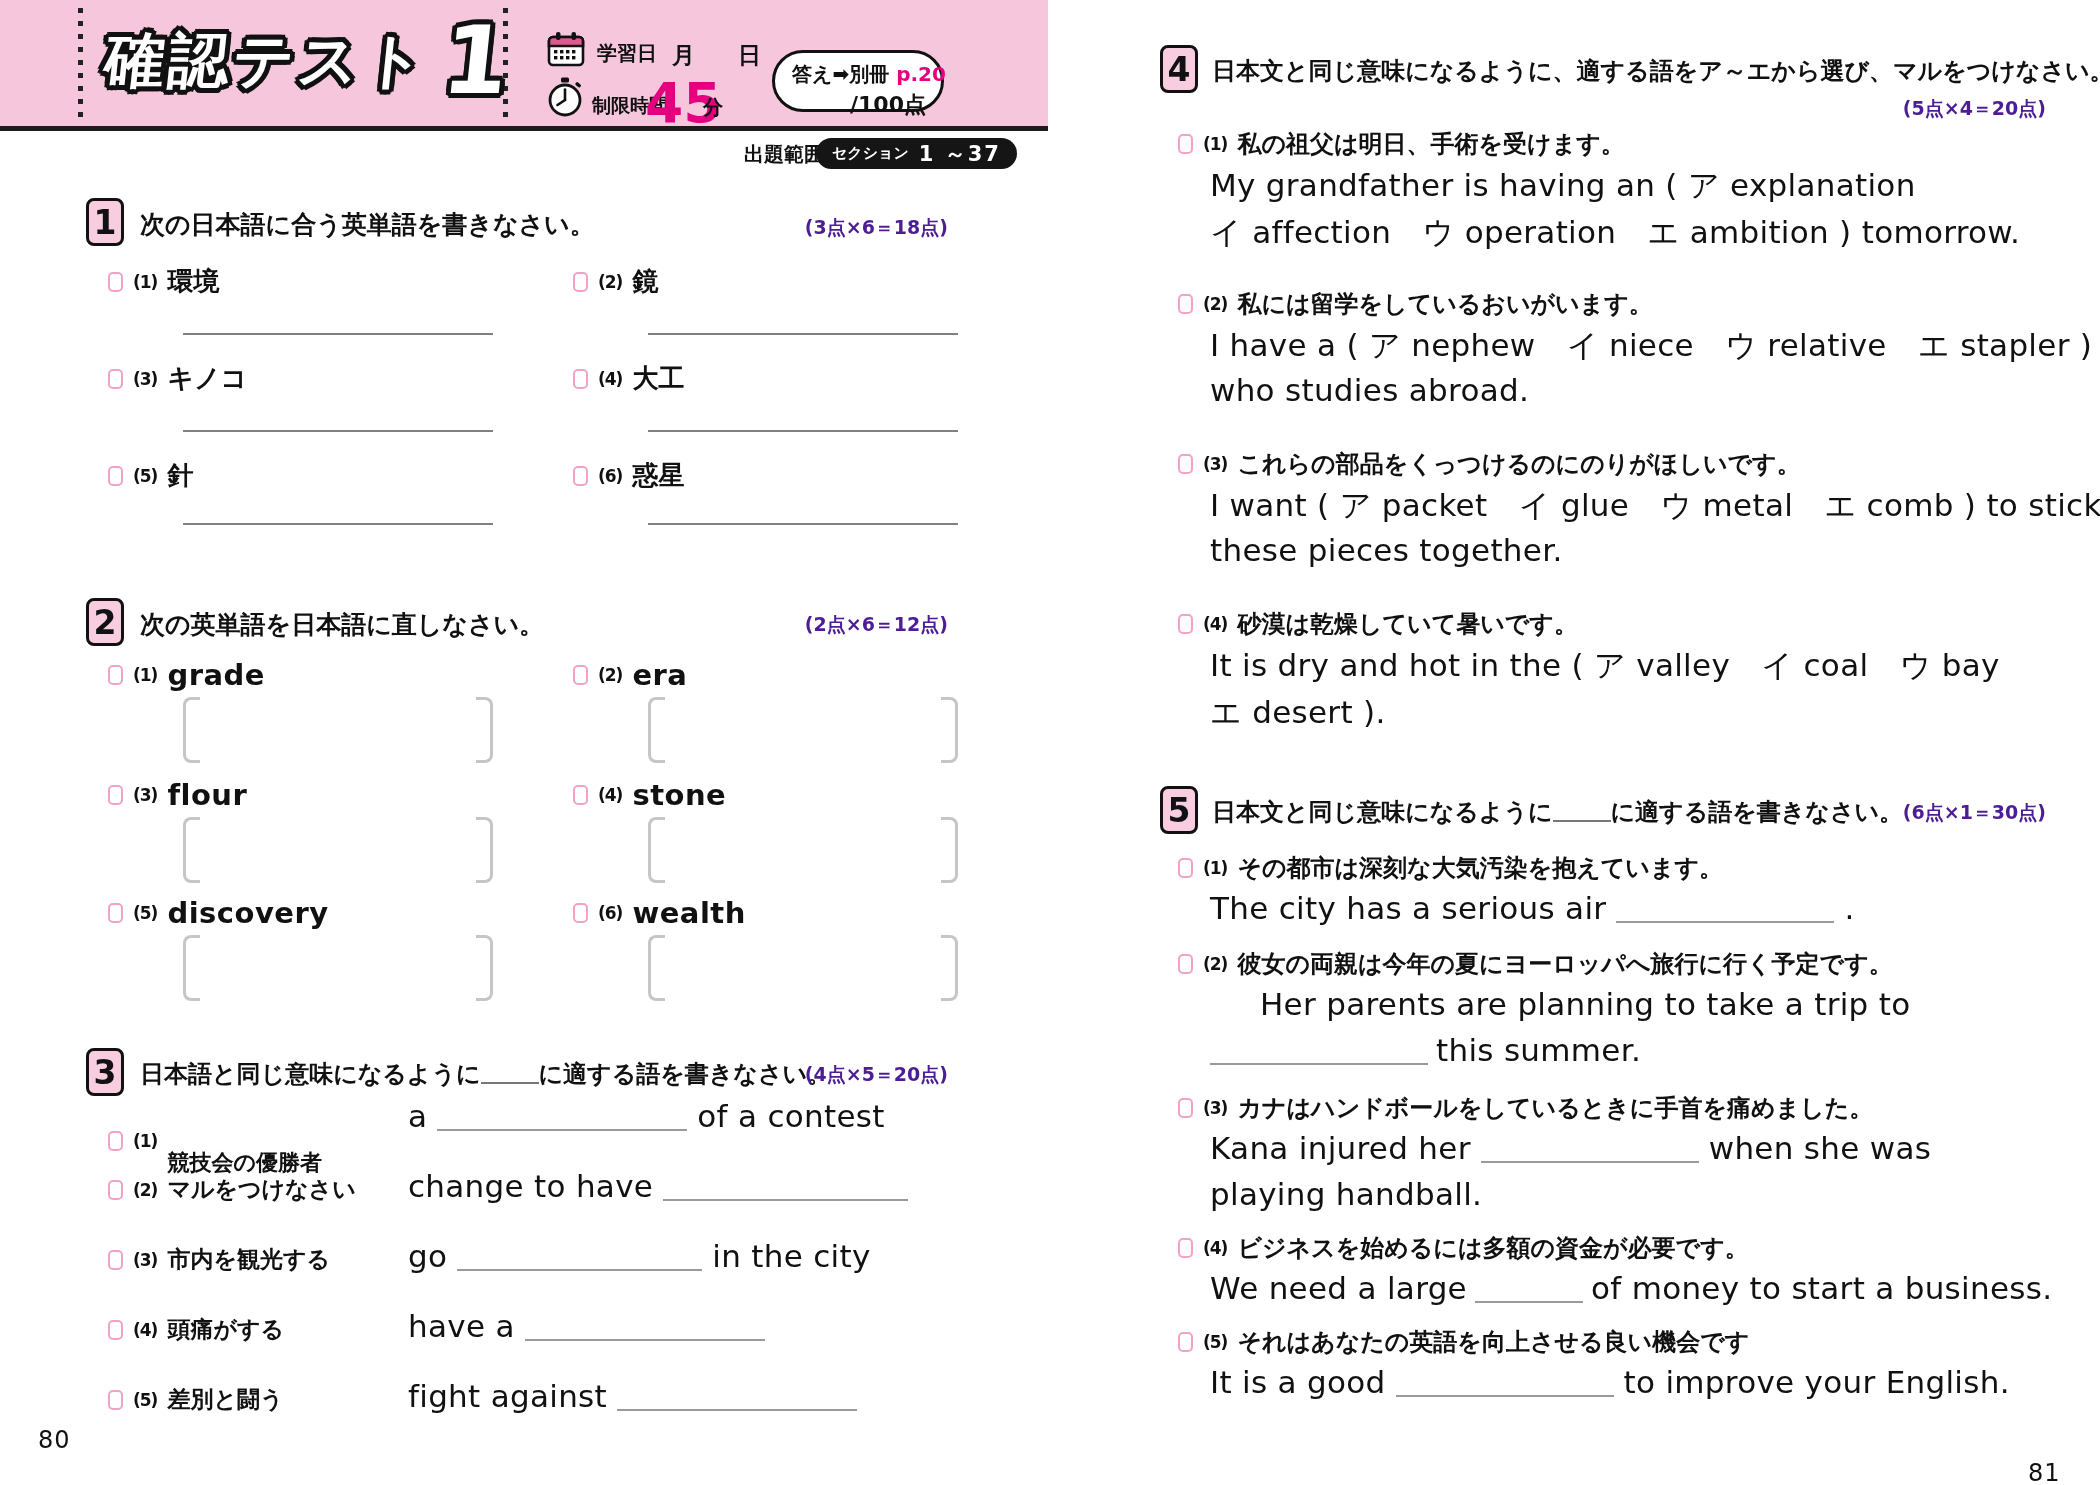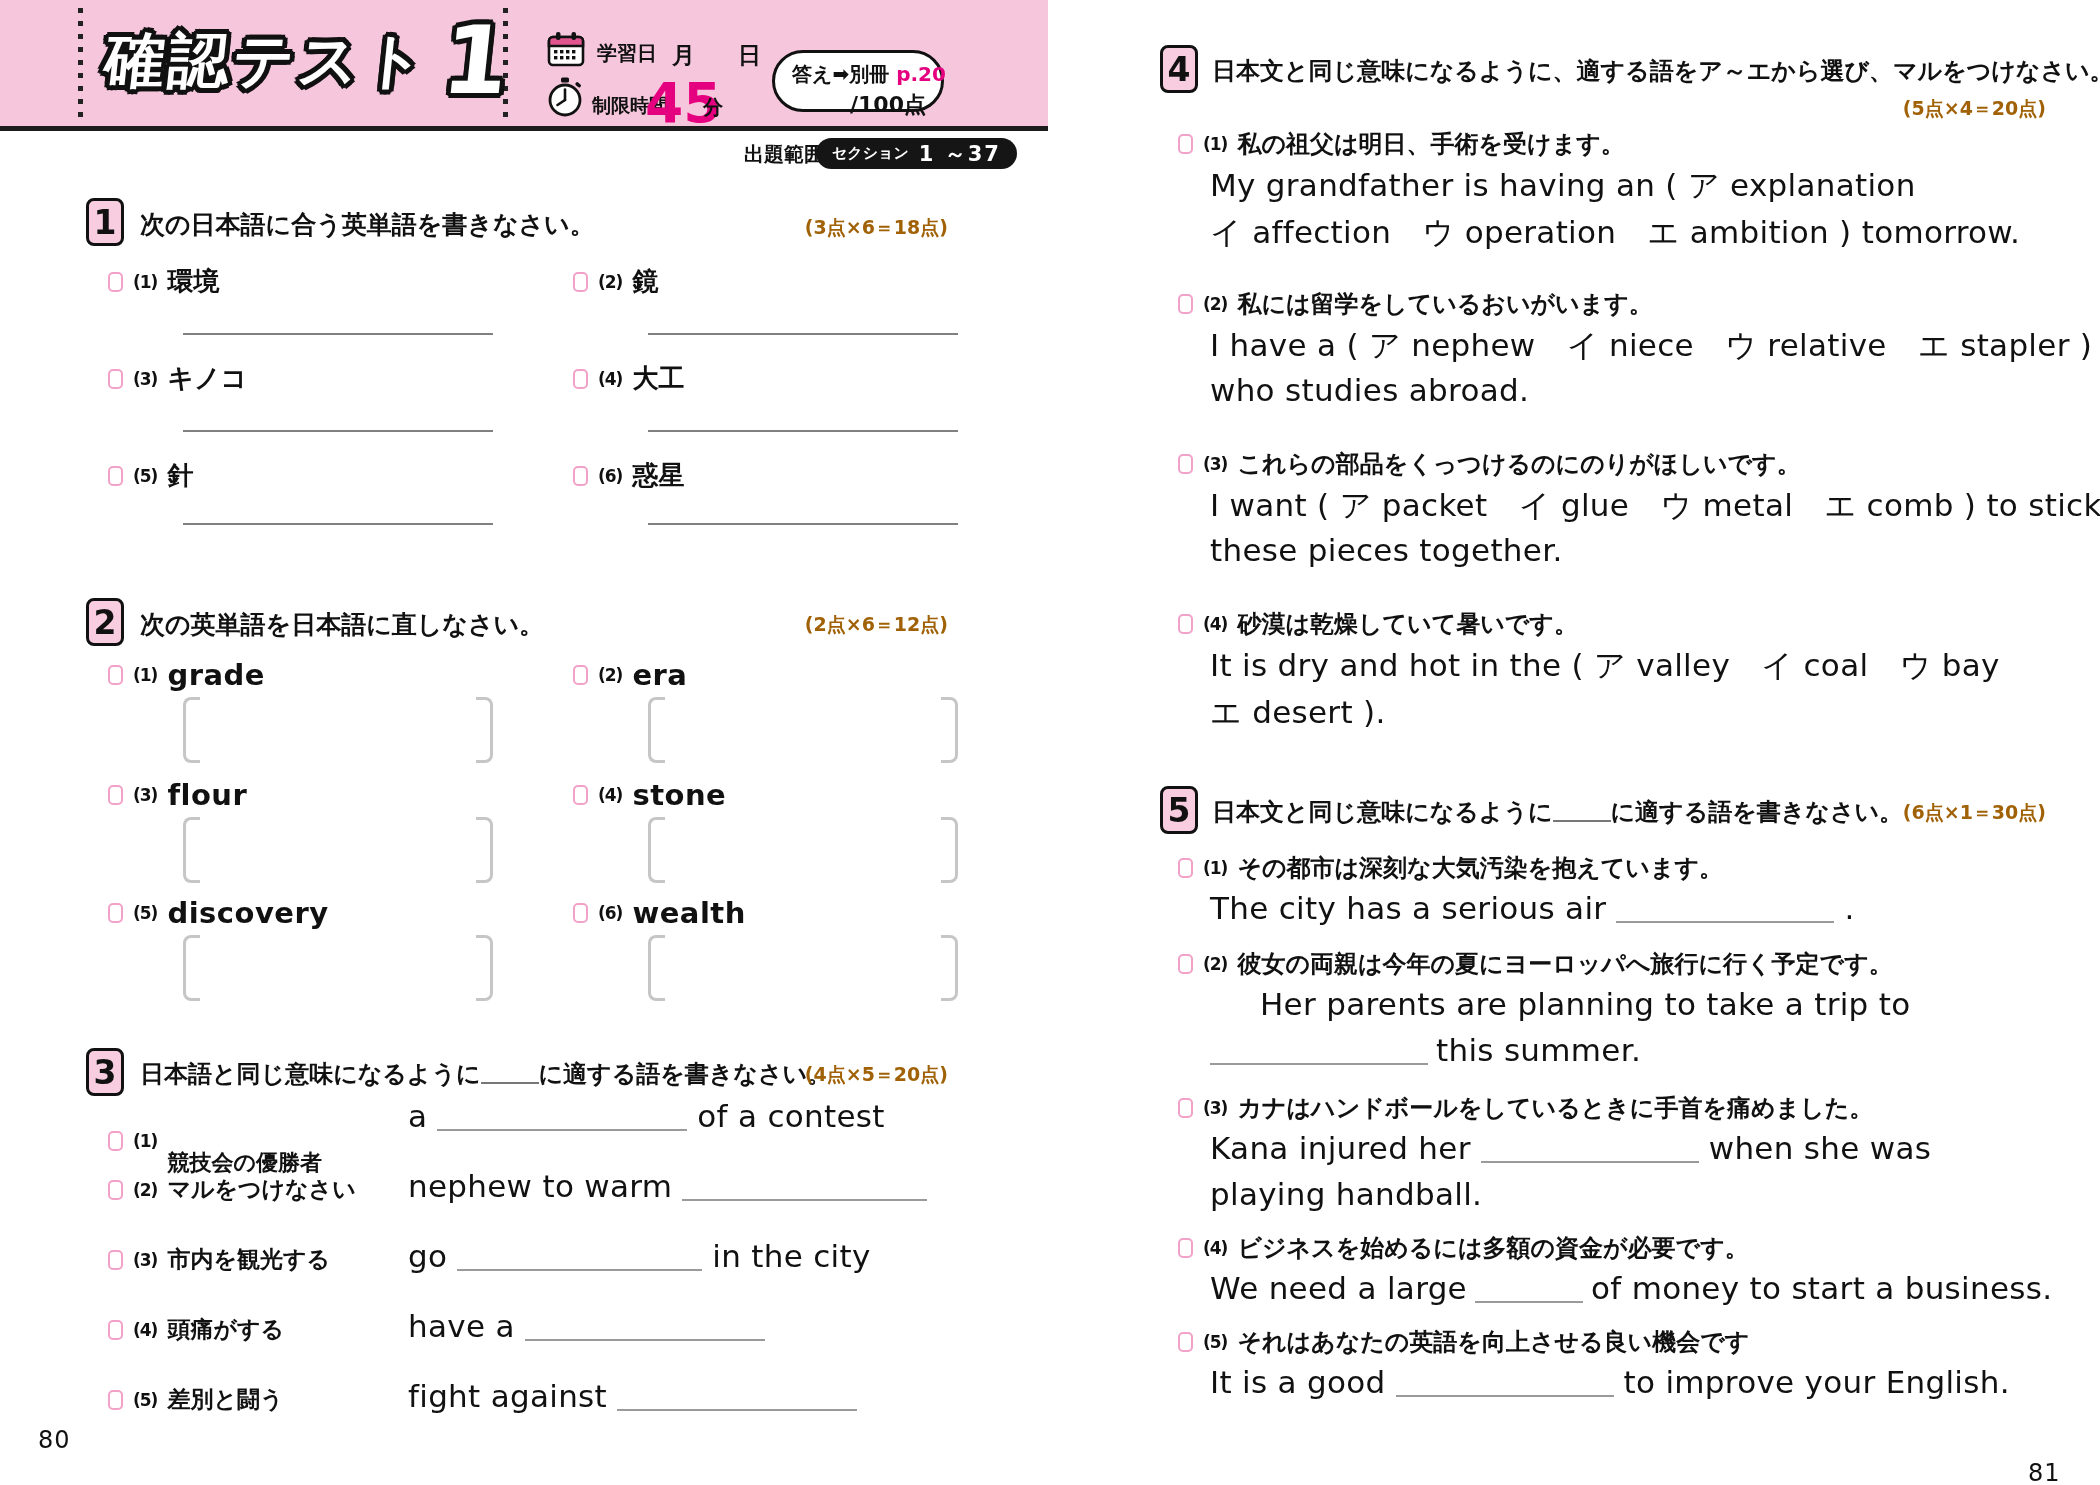--- a/index.html
+++ b/index.html
@@ -39,21 +39,21 @@
   .scope-pill .pref{font-size:15px;font-weight:bold;}
   .scope-pill .range{font-size:21px;font-weight:bold;letter-spacing:2px;}
 
   
   .numbadge{
     width:38px;height:48px;background:#f8cde0;border:3.5px solid #111;border-radius:8px;
     display:flex;align-items:center;justify-content:center;
     font-size:33px;font-weight:bold;box-sizing:border-box;
   }
   .instr{font-size:25px;font-weight:bold;white-space:nowrap;}
-  .pts{font-size:19px;font-weight:bold;color:#a16207;text-align:right;white-space:nowrap;}
+  .pts{font-size:19px;font-weight:bold;color:#4c1d95;text-align:right;white-space:nowrap;}
   .cb{
     width:15px;height:20px;border:2.5px solid #f2a2c8;border-radius:5px;background:#fff;
     display:inline-block;box-sizing:border-box;flex:none;
   }
   .item-row{display:flex;align-items:center;gap:10px;white-space:nowrap;}
   .itm-no{font-size:17px;font-weight:bold;letter-spacing:-1px;}
   .jp-word{font-size:26px;font-weight:bold;}
   .en-word{font-size:29px;font-weight:bold;letter-spacing:0.5px;}
   .ans-line{border-bottom:2.5px solid #808080;height:0;}
   .blank{display:inline-block;border-bottom:2.5px solid #9a9a9a;height:24px;vertical-align:-4px;margin:0 10px;}
@@ -230,21 +230,21 @@
   <span class="itm-no">(1)</span>
   <span class="jp-word" style="font-size:22px;margin-top:44px;">競技会の優勝者</span>
 </div>
 <div class="abs en-sent" style="left:408px;top:1098px;"><span>a</span><span class="blank" style="width:250px;"></span><span>of a contest</span></div>
 
 <div class="abs item-row" style="left:108px;top:1174px;">
   <span class="cb"></span>
   <span class="itm-no">(2)</span>
   <span class="jp-word" style="font-size:23px;">マルをつけなさい</span>
 </div>
-<div class="abs en-sent" style="left:408px;top:1168px;"><span>nephew to warm</span><span class="blank" style="width:245px;"></span><span></span></div>
+<div class="abs en-sent" style="left:408px;top:1168px;"><span>change to have</span><span class="blank" style="width:245px;"></span><span></span></div>
 
 <div class="abs item-row" style="left:108px;top:1244px;">
   <span class="cb"></span>
   <span class="itm-no">(3)</span>
   <span class="jp-word" style="font-size:23px;">市内を観光する</span>
 </div>
 <div class="abs en-sent" style="left:408px;top:1238px;"><span>go</span><span class="blank" style="width:245px;"></span><span>in the city</span></div>
 
 <div class="abs item-row" style="left:108px;top:1314px;">
   <span class="cb"></span>

